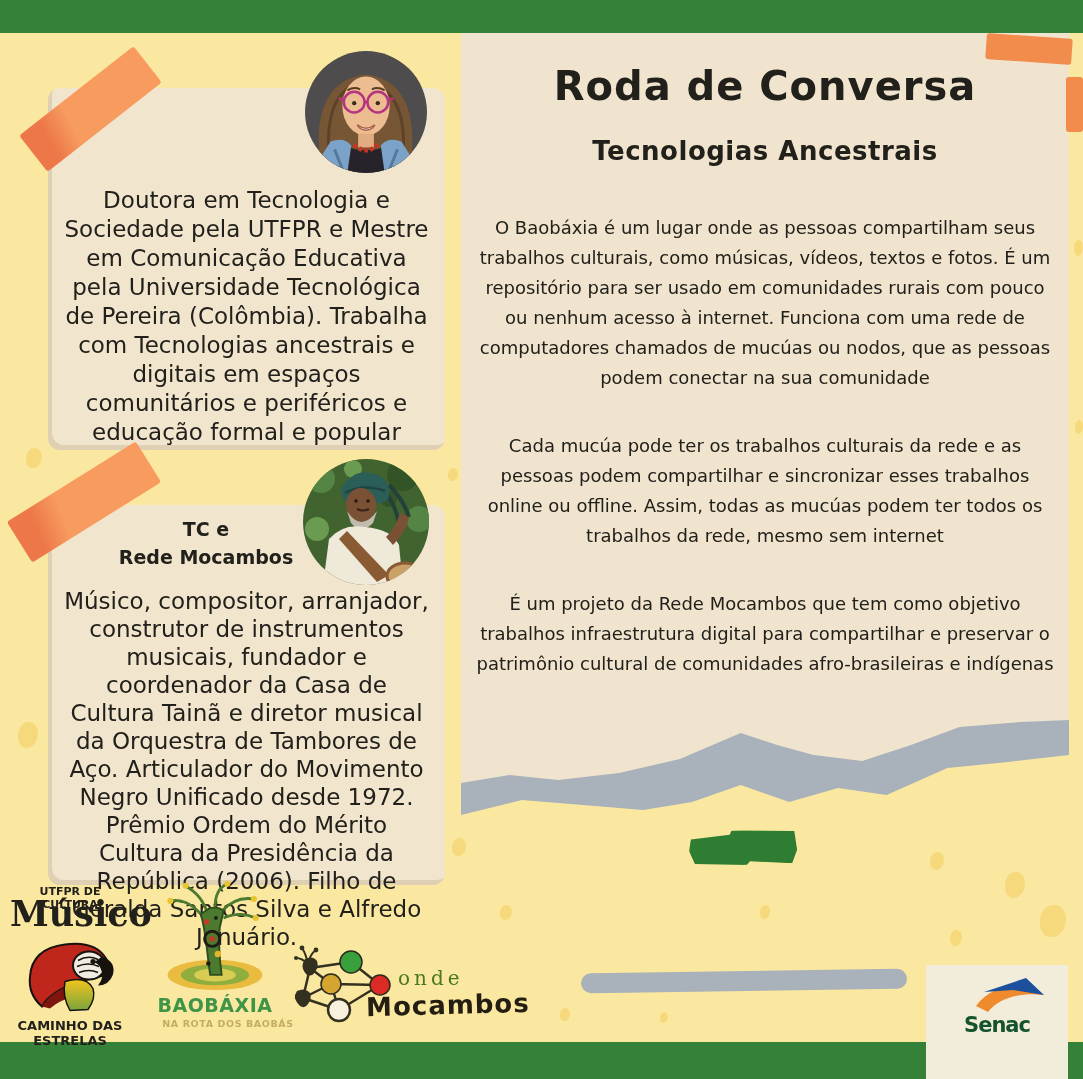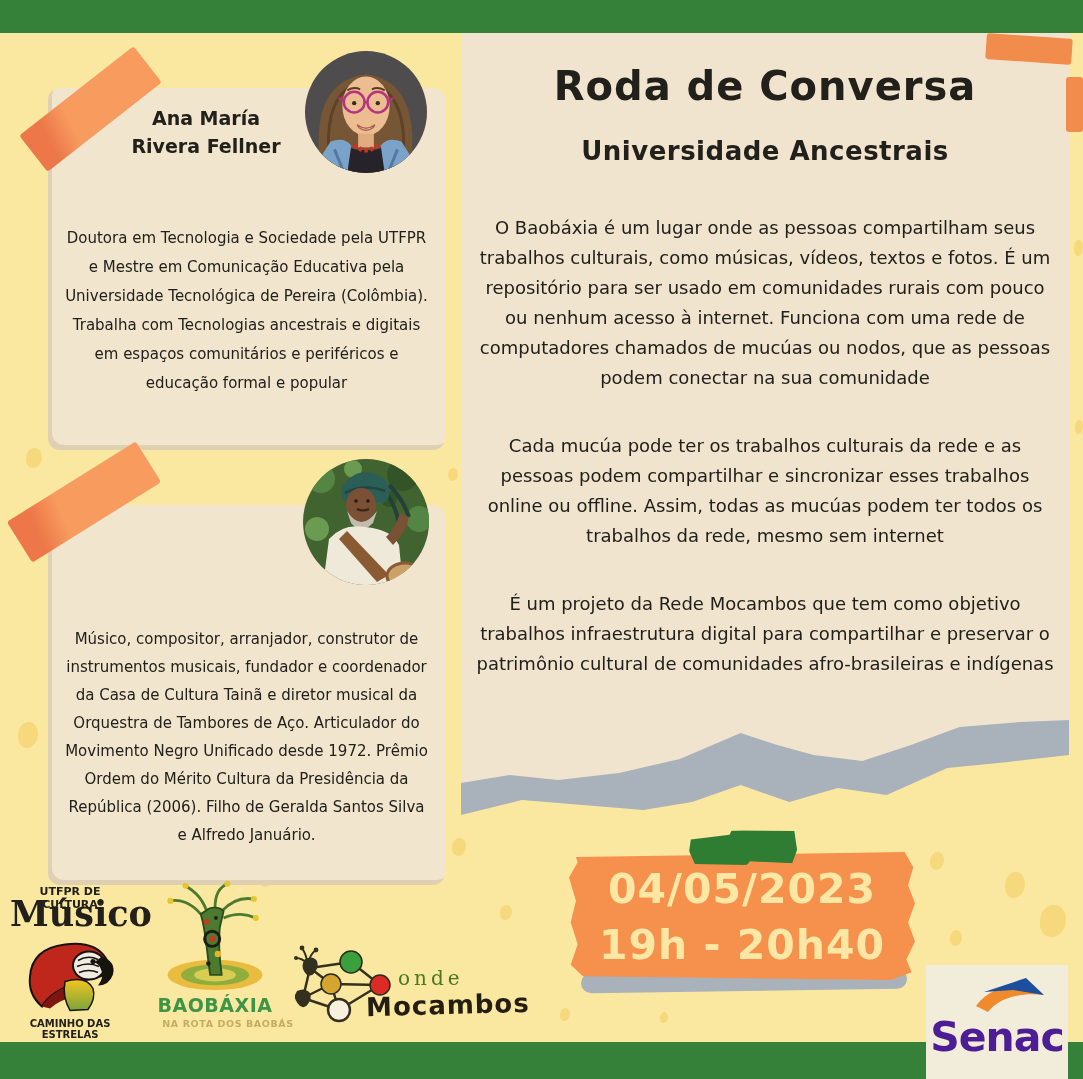--- a/index.html
+++ b/index.html
@@ -23,21 +23,21 @@
   .subtitle{position:absolute;top:103px;left:0;width:100%;text-align:center;font-size:26px;font-weight:bold;letter-spacing:.5px;}
   .ptext{position:absolute;left:13px;right:13px;text-align:center;font-size:18px;line-height:30px;}
   .p1{top:180px;} .p2{top:398px;} .p3{top:556px;}
   
   .card{position:absolute;left:48px;width:397px;background:#f1e5ce;border-radius:12px;z-index:2;
         box-shadow:inset 4px -5px 0 rgba(190,168,128,.35);}
   .card1{top:88px;height:362px;}
   .card2{top:505px;height:380px;}
   .name{position:absolute;left:28px;width:260px;text-align:center;font-weight:bold;font-size:19px;line-height:28px;}
   .card1 .name{top:16px;} .card2 .name{top:10px;}
-  .bio{position:absolute;left:16px;right:16px;text-align:center;font-size:15px;line-height:29px;margin-top:38px;}
+  .bio{position:absolute;left:16px;right:16px;text-align:center;font-size:23px;line-height:29px;}
   .card1 .bio{top:98px;} .card2 .bio{top:82px;line-height:28px;}
   .photo{position:absolute;border-radius:50%;overflow:hidden;z-index:3;}
   .photo1{left:305px;top:51px;width:122px;height:122px;}
   .photo2{left:303px;top:459px;width:126px;height:126px;}
   
   .tape{position:absolute;border-radius:3px;z-index:4;}
   .tape1{left:18px;top:86px;width:145px;height:46px;transform:rotate(-38deg);
          background:linear-gradient(100deg,#ed7748 0%,#ed7748 16%,#f79b5f 34%);}
   .tape2{left:8px;top:478px;width:152px;height:48px;transform:rotate(-32deg);
          background:linear-gradient(100deg,#ed7748 0%,#ed7748 16%,#f79b5f 34%);}
@@ -52,32 +52,32 @@
     clip-path:polygon(2% 4%,97% 0,99.5% 12%,98% 26%,100% 40%,98% 55%,100% 70%,97.5% 84%,99% 94%,
                       93% 100%,4% 97%,.5% 88%,2.5% 72%,.5% 55%,2% 38%,0 20%,2.5% 8%);}
   .date-tape{position:absolute;left:689px;top:830px;width:108px;height:35px;background:#2e7d32;z-index:3;
     transform:rotate(-2deg);
     clip-path:polygon(2% 22%,38% 12%,40% 0,98% 8%,100% 62%,95% 100%,56% 90%,53% 100%,5% 92%,0 55%);}
   
   .taina{position:absolute;left:10px;top:885px;width:120px;height:150px;text-align:center;z-index:2;}
   .taina-top{position:absolute;top:0;left:0;width:100%;font-size:11px;font-weight:bold;}
   .taina-name{position:absolute;top:8px;left:0;width:100%;font-size:35px;font-weight:bold;font-family:"DejaVu Serif",serif;}
   .taina-svg{position:absolute;top:50px;left:10px;}
-  .taina-bottom{position:absolute;top:133px;left:0;width:100%;font-size:10px;font-weight:bold;}
+  .taina-bottom{position:absolute;top:133px;left:0;width:100%;font-size:13px;font-weight:bold;}
   .baoba{position:absolute;left:140px;top:880px;width:150px;height:156px;text-align:center;z-index:2;}
   .baoba-svg{position:absolute;top:0;left:20px;}
   .baoba-name{position:absolute;top:114px;left:0;width:100%;font-size:19px;font-weight:bold;color:#3e9447;letter-spacing:.5px;}
   .baoba-tag{position:absolute;top:138px;left:13px;width:100%;font-size:9.5px;font-weight:bold;color:#c4ad62;letter-spacing:.6px;}
   .moca{position:absolute;left:290px;top:938px;width:275px;height:100px;z-index:2;}
   .moca-svg{position:absolute;top:0;left:0;}
   .moca-rede{position:absolute;left:108px;top:28px;font-size:20px;color:#49791f;font-family:"DejaVu Serif",serif;letter-spacing:4px;}
   .moca-name{position:absolute;left:76px;top:52px;font-size:26px;font-weight:bold;color:#241d12;letter-spacing:1px;transform:rotate(-1.5deg);}
   .senac{position:absolute;left:926px;top:965px;width:142px;height:114px;background:#f2ecdb;z-index:5;text-align:center;}
   .senac-svg{position:absolute;left:44px;top:10px;}
-  .senac-name{position:absolute;left:0;top:48px;width:100%;font-size:41px;font-weight:bold;color:#4c1d95;letter-spacing:-1px;}
+  .senac-name{position:absolute;left:0;top:48px;width:100%;font-size:21px;font-weight:bold;color:#14532d;letter-spacing:-1px;}
 </style>
 </head>
 <body>
 
 <div class="poster">
 
   <div class="spot" style="left:196px;top:128px;width:12px;height:16px"></div>
   <div class="spot" style="left:88px;top:305px;width:10px;height:13px"></div>
   <div class="spot" style="left:26px;top:448px;width:16px;height:20px"></div>
   <div class="spot" style="left:104px;top:648px;width:12px;height:15px"></div>
@@ -97,34 +97,30 @@
   <div class="spot" style="left:1074px;top:240px;width:9px;height:16px"></div>
   <div class="spot" style="left:1075px;top:420px;width:8px;height:14px"></div>
   <div class="spot" style="left:430px;top:790px;width:10px;height:12px"></div>
 
   <div class="bar bar-top"></div>
   <div class="bar bar-bottom"></div>
 
   <div class="graytear"></div>
   <div class="panel">
     <div class="title">Roda de Conversa</div>
-    <div class="subtitle">Universidade Ancestrais</div>
+    <div class="subtitle">Tecnologias Ancestrais</div>
     <div class="ptext p1">O Baobáxia é um lugar onde as pessoas compartilham seus trabalhos culturais, como músicas, vídeos, textos e fotos. É um repositório para ser usado em comunidades rurais com pouco ou nenhum acesso à internet. Funciona com uma rede de computadores chamados de mucúas ou nodos, que as pessoas podem conectar na sua comunidade</div>
     <div class="ptext p2">Cada mucúa pode ter os trabalhos culturais da rede e as pessoas podem compartilhar e sincronizar esses trabalhos online ou offline. Assim, todas as mucúas podem ter todos os trabalhos da rede, mesmo sem internet</div>
     <div class="ptext p3">É um projeto da Rede Mocambos que tem como objetivo trabalhos infraestrutura digital para compartilhar e preservar o patrimônio cultural de comunidades afro-brasileiras e indígenas</div>
   </div>
 
   <div class="tape tape3"></div>
   <div class="tape tape4"></div>
 
   <div class="card card1">
-    <div class="name">
-      <span>Ana María</span><br>
-      <span>Rivera Fellner</span>
-    </div>
     <div class="bio">Doutora em Tecnologia e Sociedade pela UTFPR e Mestre em Comunicação Educativa pela Universidade Tecnológica de Pereira (Colômbia). Trabalha com Tecnologias ancestrais e digitais em espaços comunitários e periféricos e educação formal e popular</div>
   </div>
   <div class="photo photo1">
     <svg width="122" height="122" viewBox="0 0 124 124">
       <rect width="124" height="124" fill="#4e4c4c"></rect>
       <path d="M18,126 C6,70 20,28 62,24 C102,28 116,66 106,126 Z" fill="#775636"></path>
       <path d="M26,118 C20,80 26,46 48,36 M98,118 C104,82 98,50 78,38" stroke="#5d4226" stroke-width="3" fill="none"></path>
       <ellipse cx="62" cy="56" rx="24" ry="30" fill="#edbd92"></ellipse>
       <circle cx="50" cy="52" r="10.5" fill="none" stroke="#b53380" stroke-width="2.5"></circle>
       <circle cx="74" cy="52" r="10.5" fill="none" stroke="#b53380" stroke-width="2.5"></circle>
@@ -136,20 +132,24 @@
       <rect x="54" y="84" width="16" height="14" fill="#e2ac82"></rect>
       <path d="M30,124 L40,96 Q62,106 84,96 L94,124 Z" fill="#26232a"></path>
       <path d="M50,95 Q62,107 74,95" stroke="#cf3222" stroke-width="4.5" fill="none" stroke-dasharray="3.5,2.5"></path>
       <path d="M6,124 L26,92 Q40,87 47,96 L43,124 Z" fill="#7ba3c9"></path>
       <path d="M118,124 L98,92 Q84,87 77,96 L81,124 Z" fill="#7ba3c9"></path>
       <path d="M30,100 L38,120 M94,100 L86,120" stroke="#55799c" stroke-width="3" fill="none"></path>
     </svg>
   </div>
 
   <div class="card card2">
+    <div class="name">
+      <span>TC e</span><br>
+      <span>Rede Mocambos</span>
+    </div>
     <div class="bio">Músico, compositor, arranjador, construtor de instrumentos musicais, fundador e coordenador da Casa de Cultura Tainã e diretor musical da Orquestra de Tambores de Aço. Articulador do Movimento Negro Unificado desde 1972. Prêmio Ordem do Mérito Cultura da Presidência da República (2006). Filho de Geralda Santos Silva e Alfredo Januário.</div>
   </div>
   <div class="photo photo2">
     <svg width="126" height="126" viewBox="0 0 126 126">
       <rect width="126" height="126" fill="#41632f"></rect>
       <circle cx="18" cy="20" r="14" fill="#558544"></circle>
         <circle cx="100" cy="16" r="16" fill="#335426"></circle>
       <circle cx="116" cy="60" r="13" fill="#558544"></circle>
         <circle cx="14" cy="70" r="12" fill="#6b9b50"></circle>
       <circle cx="50" cy="10" r="9" fill="#6b9b50"></circle>
@@ -166,24 +166,20 @@
       <path d="M44,72 L86,116 L74,123 L36,80 Z" fill="#8a5a33"></path>
       <path d="M90,86 Q104,72 106,58 L97,54 Q92,70 83,78 Z" fill="#7b5136"></path>
       <ellipse cx="102" cy="117" rx="18" ry="13" fill="#caa267" stroke="#8a5a33" stroke-width="3"></ellipse>
     </svg>
   </div>
 
   <div class="tape tape1"></div>
   <div class="tape tape2"></div>
 
   <div class="date-strip"></div>
-  <div class="date-box">
-    <div>04/05/2023</div>
-    <div>19h - 20h40</div>
-  </div>
   <div class="date-tape"></div>
 
   <div class="taina">
     <div class="taina-top">UTFPR DE CULTURA</div>
     <div class="taina-name">Músico</div>
     <svg class="taina-svg" width="100" height="78" viewBox="0 0 100 75">
       <path d="M10,40 Q12,12 45,8 Q75,4 86,22 Q91,31 88,38 L60,45 Q30,55 22,70 Q8,58 10,40 Z" fill="#c0271c" stroke="#16130f" stroke-width="2"></path>
       <path d="M22,70 Q30,55 60,45 L55,60 Q40,63 30,72 Z" fill="#7e150f"></path>
       <linearGradient id="chest" x1="0" y1="0" x2="0" y2="1">
         <stop offset="0" stop-color="#f2c51f"></stop>

